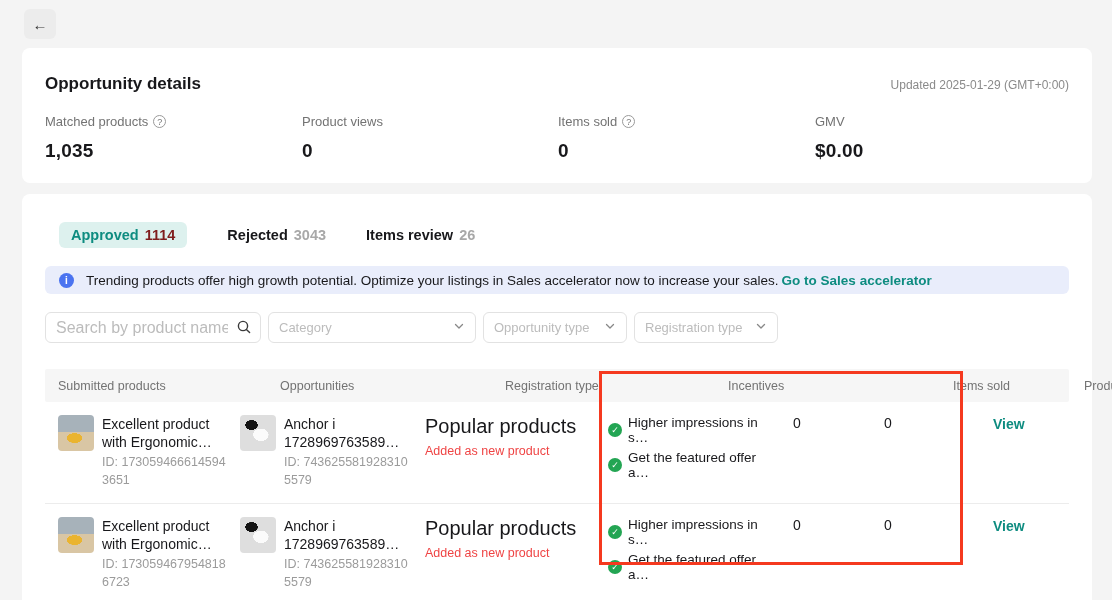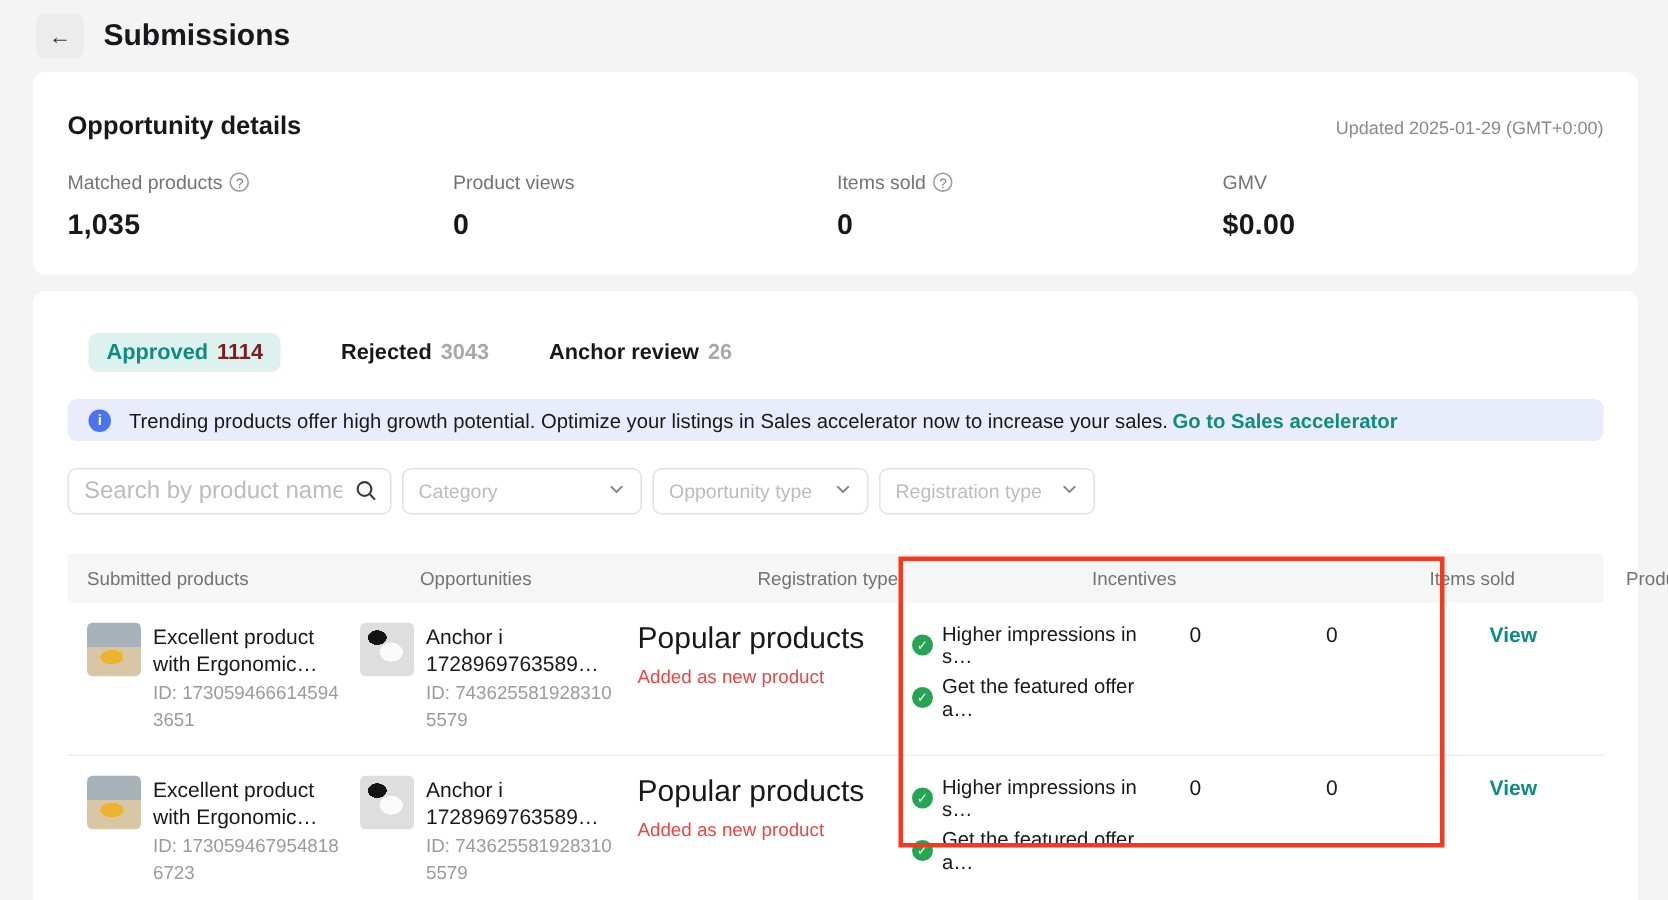--- a/index.html
+++ b/index.html
@@ -60,21 +60,21 @@
     width: 100%; height: 100%; border: 1px solid #e2e2e2; border-radius: 6px;
     padding: 0 32px 0 10px; font-size: 16px; font-family: inherit; color: #333; outline: none;
   }
   .search-box input::placeholder { color: #bcbcbc; }
   .search-icon { position: absolute; right: 9px; top: 7px; cursor: pointer; }
   .dropdown {
     height: 31px; border: 1px solid #e2e2e2; border-radius: 6px; background: #fff;
     display: flex; align-items: center; justify-content: space-between;
     padding: 0 10px; font-size: 13px; color: #bcbcbc; cursor: pointer;
   }
-  .dd-category { width: 160px; } .dd-opportunity { width: 144px; } .dd-registration { width: 144px; }
+  .dd-category { width: 208px; } .dd-opportunity { width: 144px; } .dd-registration { width: 144px; }
 
   
   .table { margin-top: 26px; }
   .thead, .trow { display: grid; grid-template-columns: 182px 185px 183px 185px 91px 91px 1fr; }
   .thead { background: #f6f6f6; height: 33px; align-items: center; font-size: 12.5px; color: #737373; border-radius: 2px; gap: 40px; }
   .thead > div, .trow > div { padding-left: 13px; }
   .thead .col-action { padding-left: 23px; }
   .trow { border-bottom: 1px solid #ececec; padding: 13px 0 14px; min-height: 94px; align-items: start; }
   .prod { display: flex; gap: 8px; }
   .thumb { width: 36px; height: 36px; border-radius: 4px; flex: none; }
@@ -108,21 +108,20 @@
     border: 3px solid #f5391f; pointer-events: none; z-index: 10;
   }
 </style>
 </head>
 <body>
 
 <header class="topbar">
   <button class="back-btn">
     <span>←</span>
   </button>
-  <h1 class="page-title">Submissions</h1>
 </header>
 
 <section class="card stats-card">
   <div class="stats-head">
     <h2 class="section-title">Opportunity details</h2>
     <span class="updated">Updated 2025-01-29 (GMT+0:00)</span>
   </div>
   <div class="stats-row">
     <div>
       <div class="stat-label">
@@ -158,21 +157,21 @@
   <div class="tabs">
     <div class="tab active">
       <span>Approved</span>
       <span class="count">1114</span>
     </div>
     <div class="tab">
       <span>Rejected</span>
       <span class="count">3043</span>
     </div>
     <div class="tab">
-      <span>Anchor review</span>
+      <span>Items review</span>
       <span class="count">26</span>
     </div>
   </div>
 
   <div class="banner">
     <span class="info-icon">i</span>
     <span>
       <span>Trending products offer high growth potential. Optimize your listings in Sales accelerator now to increase your sales.</span><a class="banner-link">Go to Sales accelerator</a>
     </span>
   </div>

